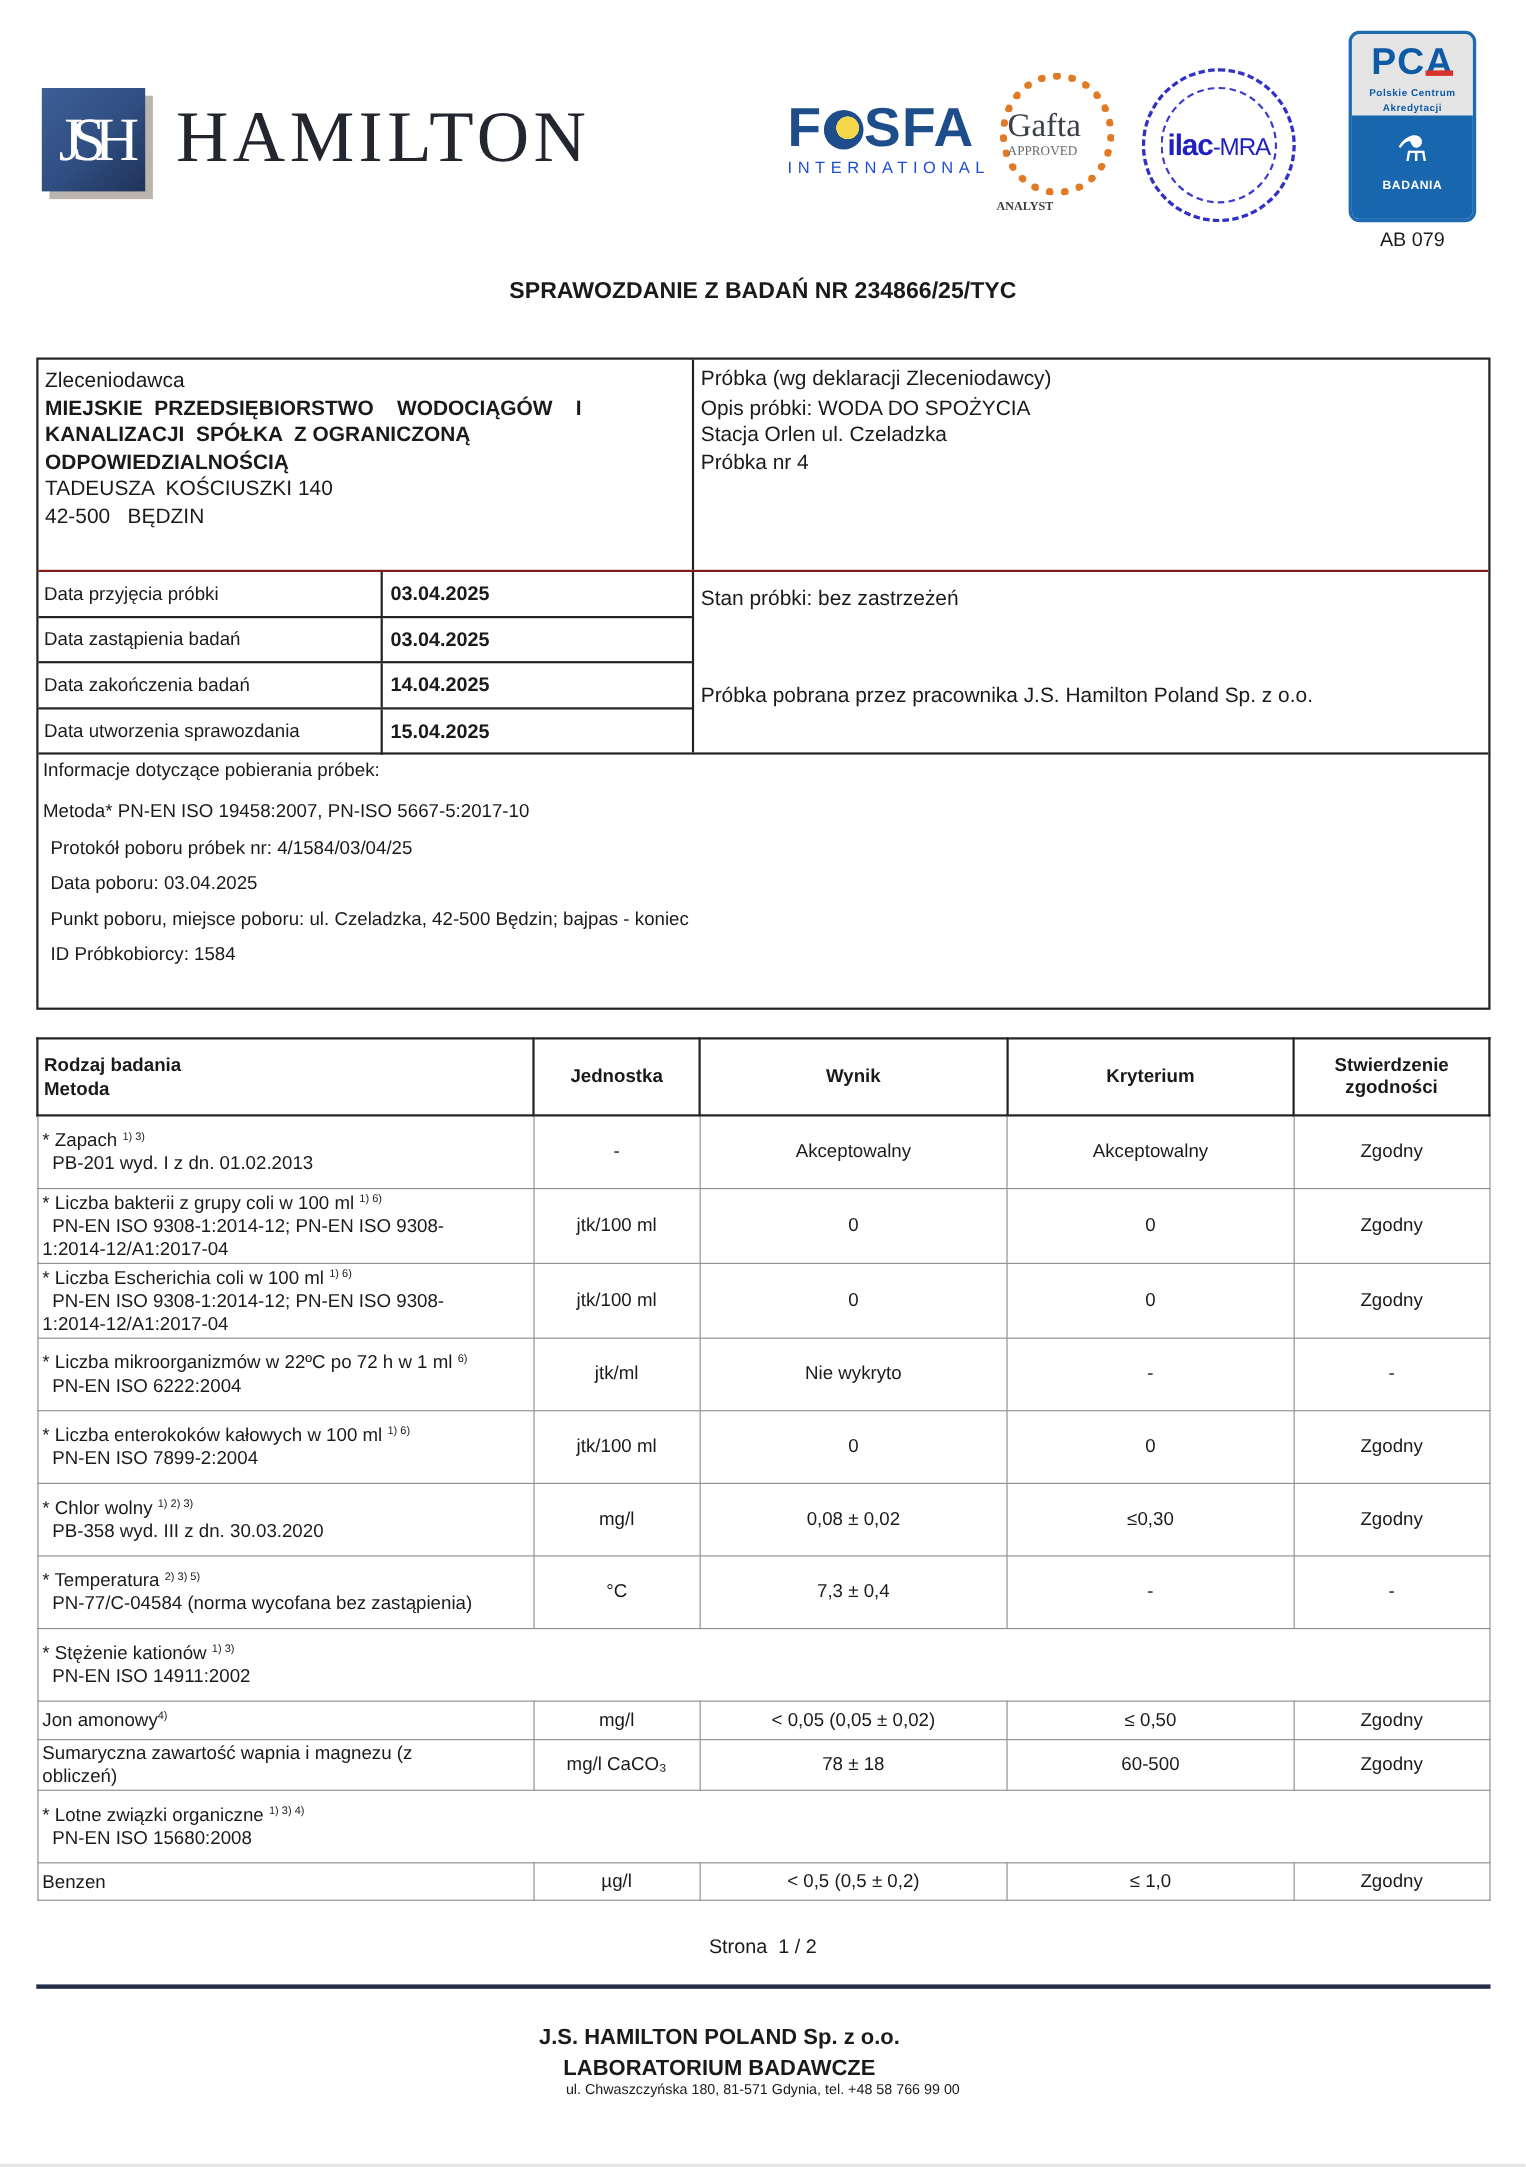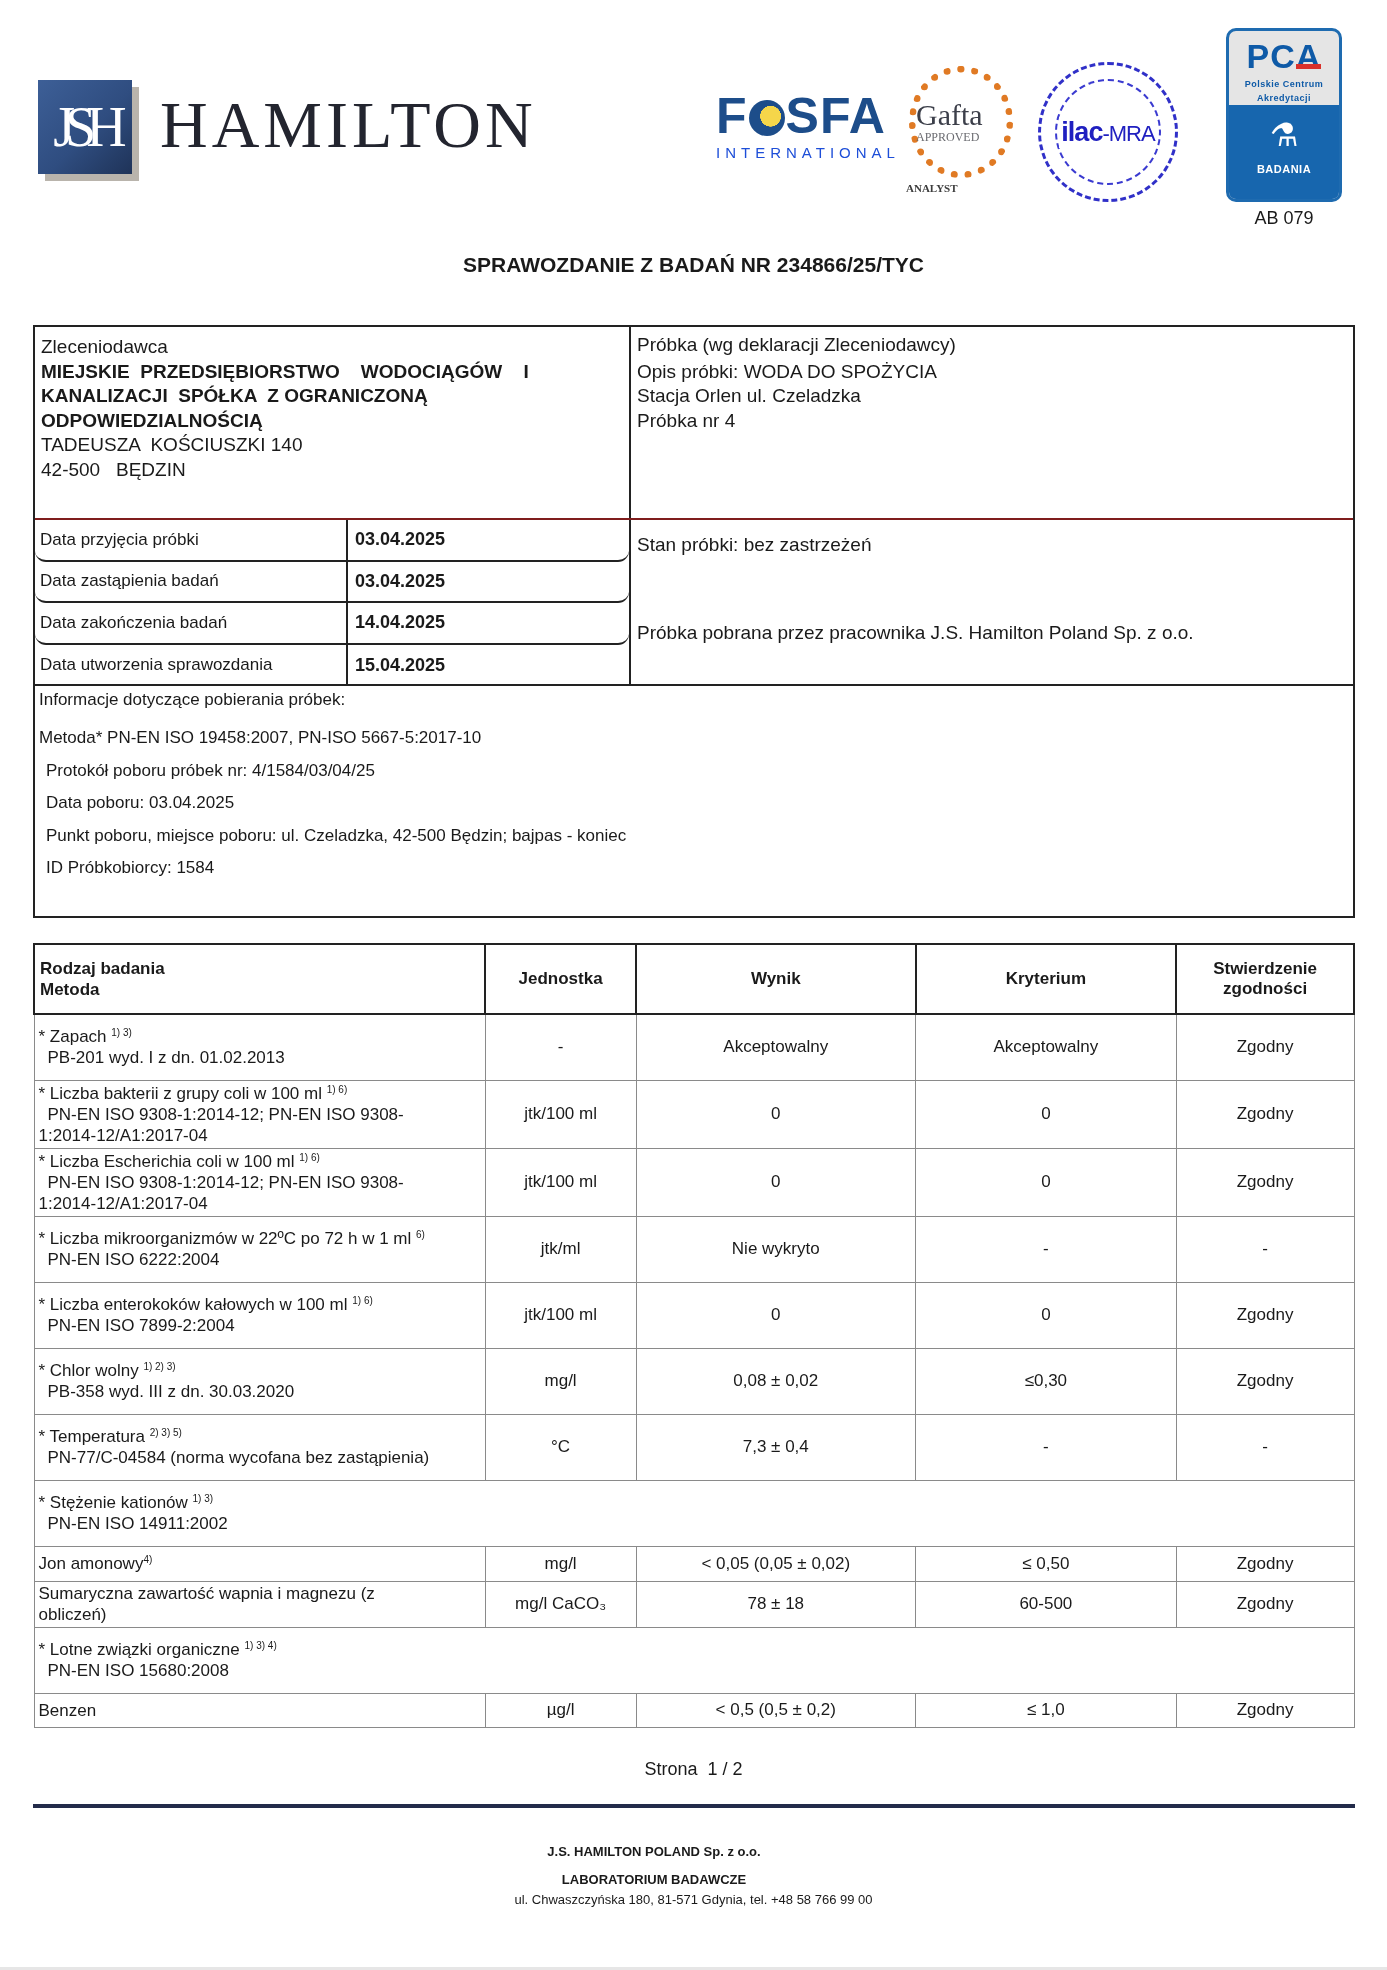--- a/index.html
+++ b/index.html
@@ -49,21 +49,21 @@
   
   .info { position: absolute; left: 33px; top: 325px; width: 1322px; border: 2px solid #222; }
   .info-top { display: flex; height: 193px; border-bottom: 2px solid #7f1d1d; }
   .client { width: 596px; border-right: 2px solid #222; padding: 8px 6px; font-size: 19px; line-height: 24.5px; }
   .client .bold { font-weight: bold; }
   .sample { flex: 1; padding: 6px 6px; font-size: 19px; line-height: 24.5px; }
   .sample .lbl { margin-bottom: 2px; }
 
   .info-mid { display: flex; height: 166px; border-bottom: 2px solid #222; }
   .dates { width: 596px; border-right: 2px solid #222; }
-  .date-row { display: flex; height: 41.5px; border-bottom: 2px solid #222; font-size: 17px; align-items: center; border-radius: 11px; }
+  .date-row { display: flex; height: 41.5px; border-bottom: 2px solid #222; font-size: 17px; align-items: center; }
   .date-row:last-child { border-bottom: none; }
   .date-label { width: 313px; padding-left: 5px; border-right: 2px solid #222; height: 100%; display: flex; align-items: center; }
   .date-value { padding-left: 7px; font-weight: bold; font-size: 18px; }
   .state { flex: 1; padding: 14px 6px; font-size: 19px; }
   .state .collected { margin-top: 66px; }
 
   .sampling { padding: 4px 4px 10px 4px; height: 230px; font-size: 17px; }
   .sampling .heading { margin-bottom: 18px; }
   .sampling .line { margin-bottom: 12.5px; }
   .sampling .indent { padding-left: 7px; }
@@ -80,21 +80,21 @@
   .results tr.h66 td { height: 66px; }
   .results tr.h68 td { height: 68px; }
   .results tr.h35 td { height: 35px; }
   .results tr.h46 td { height: 46px; }
   .results tr.h33 td { height: 34px; }
   .results td.span { text-align: left; }
 
   
   .page-num { position: absolute; left: 0; top: 1759px; width: 1387px; text-align: center; font-size: 18px; }
   .footer-rule { position: absolute; left: 33px; top: 1804px; width: 1322px; height: 4px; background: #232b4a; }
-  .footer-company { position: absolute; left: 0; top: 1838px; width: 1308px; text-align: center; font-weight: bold; font-size: 13px; line-height: 28px; }
+  .footer-company { position: absolute; left: 0; top: 1838px; width: 1308px; text-align: center; font-weight: bold; font-size: 20px; line-height: 28px; }
   .footer-address { position: absolute; left: 0; top: 1892px; width: 1387px; text-align: center; font-size: 13px; }
   .bottom-edge { position: absolute; left: 0; bottom: 0; width: 1387px; height: 3px; background: #e6e6e6; }
 </style>
 </head>
 <body>
 
 <div class="logo-jsh">
   <div class="shadow"></div>
   <div class="box">JSH</div>
 </div>

